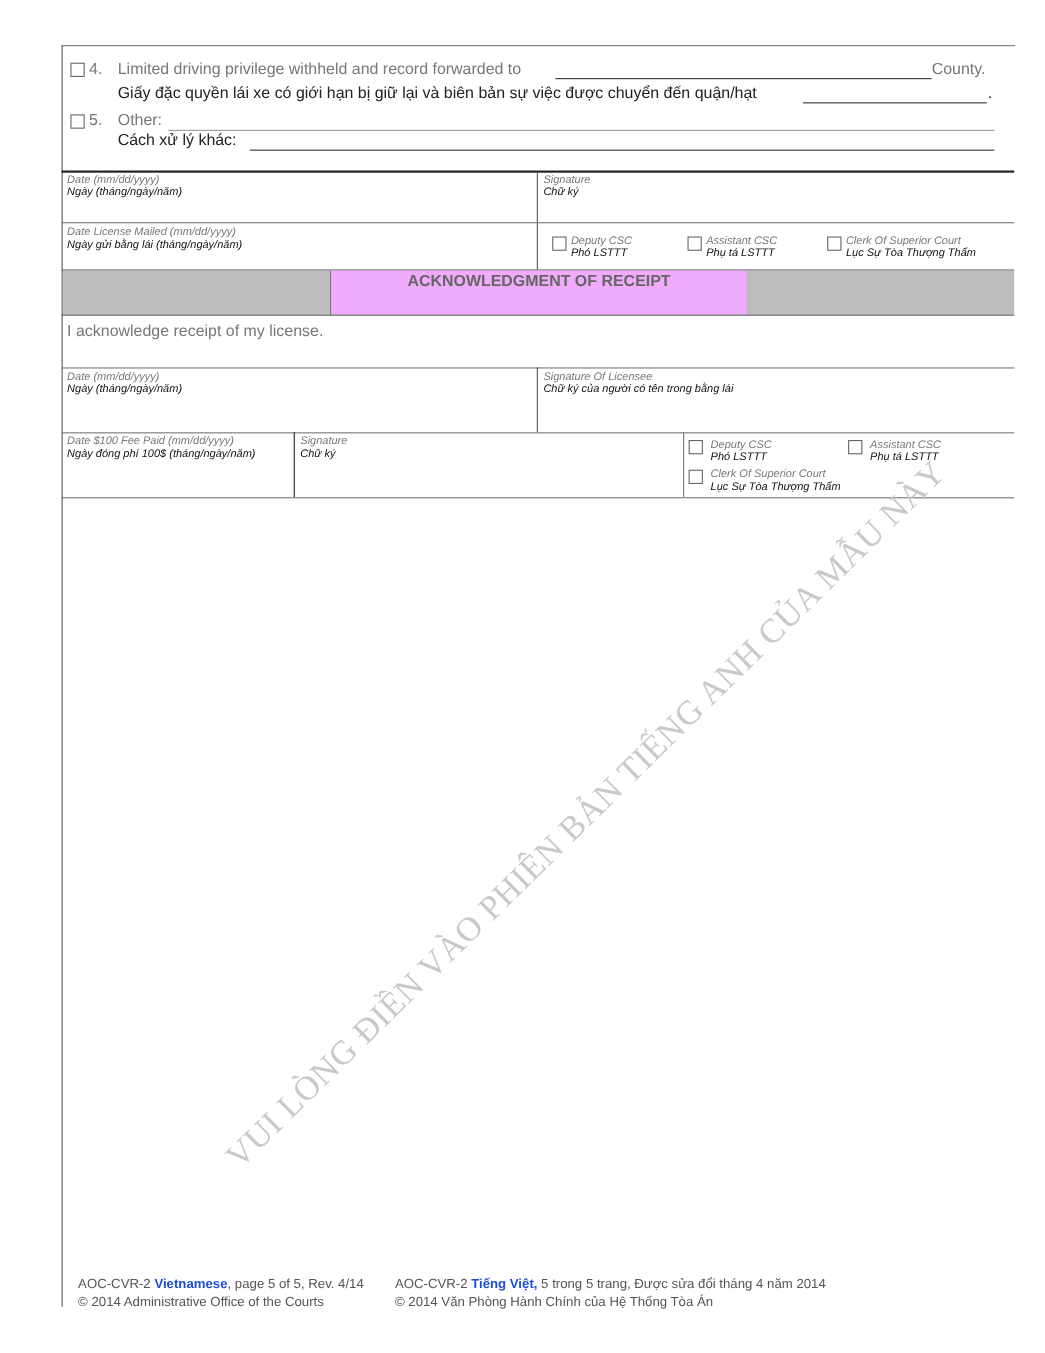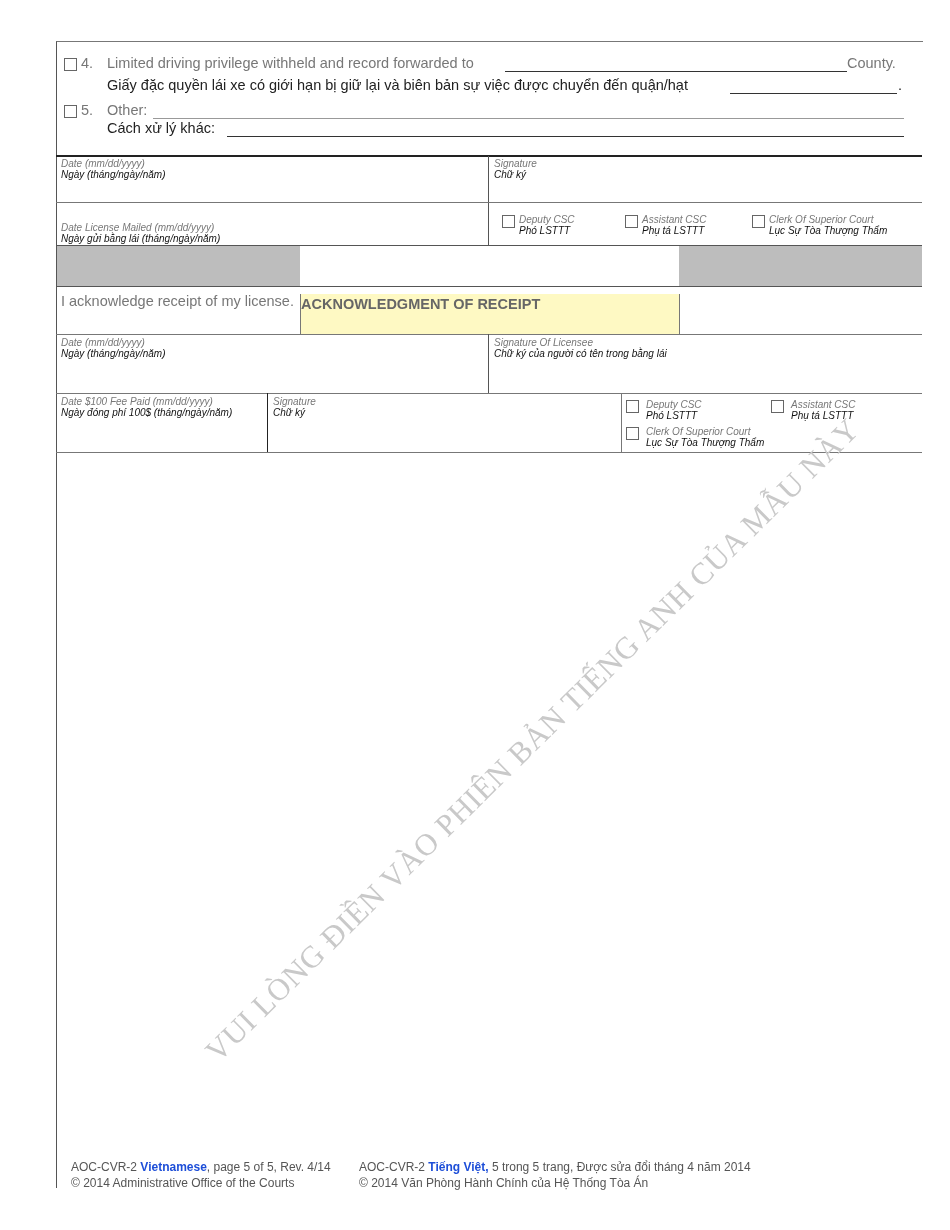--- a/index.html
+++ b/index.html
@@ -27,22 +27,22 @@
   .vline { position: absolute; width: 0; }
 
   .lbl-en { font-size: 10px; font-style: italic; color: #777; line-height: 11px; }
   .lbl-vi { font-size: 10px; font-style: italic; color: #111; line-height: 11px; }
 
   .cell { position: absolute; }
   .opt { position: absolute; display: flex; align-items: flex-start; }
   .opt .cb { margin-right: 4px; margin-top: 1px; }
 
   .band-gray { position: absolute; background: #bdbdbd; }
-  .band-title { position: absolute; background: #fef9c3; 
-                border-left: 1.5px solid #777; border-right: 1.5px solid #777; margin-top: 48px; }
+  .band-title { position: absolute; background: #f0abfc; text-align: center;
+                border-left: 1.5px solid #777; border-right: 1.5px solid #777; }
   .band-title .t1 { font-size: 14.5px; font-weight: bold; color: #666; margin-top: 2px; line-height: 16px; }
   .band-title .t2 { font-size: 14.5px; font-weight: bold; color: #111; line-height: 17px; }
 
   .ack { position: absolute; left: 61px; top: 292px; font-size: 14.5px; line-height: 18.5px; }
 
   .watermark { position: absolute; left: 102px; top: 772px; width: 760px;
                font-family: "Liberation Serif", serif; font-size: 31px; color: #c9c9c9;
                transform: rotate(-44.5deg); transform-origin: center center;
                white-space: nowrap; text-align: center; letter-spacing: 0.5px; }
 
@@ -81,21 +81,21 @@
 <div class="hline" style="left:56px; top:245px; width:866px; border-top:1.5px solid #555;"></div>
 
 <div class="cell" style="left:61px; top:158px;">
   <div class="lbl-en">Date (mm/dd/yyyy)</div>
   <div class="lbl-vi">Ngày (tháng/ngày/năm)</div>
 </div>
 <div class="cell" style="left:494px; top:158px;">
   <div class="lbl-en">Signature</div>
   <div class="lbl-vi">Chữ ký</div>
 </div>
-<div class="cell" style="left:61px; top:222px;">
+<div class="cell" style="left:61px; top:206px;">
   <div class="lbl-en">Date License Mailed (mm/dd/yyyy)</div>
   <div class="lbl-vi">Ngày gửi bằng lái (tháng/ngày/năm)</div>
 </div>
 
 <div class="opt" style="left:502px; top:214px;">
   <span class="cb"></span>
   <div>
       <div class="lbl-en">Deputy CSC</div>
       <div class="lbl-vi">Phó LSTTT</div>
     </div>

